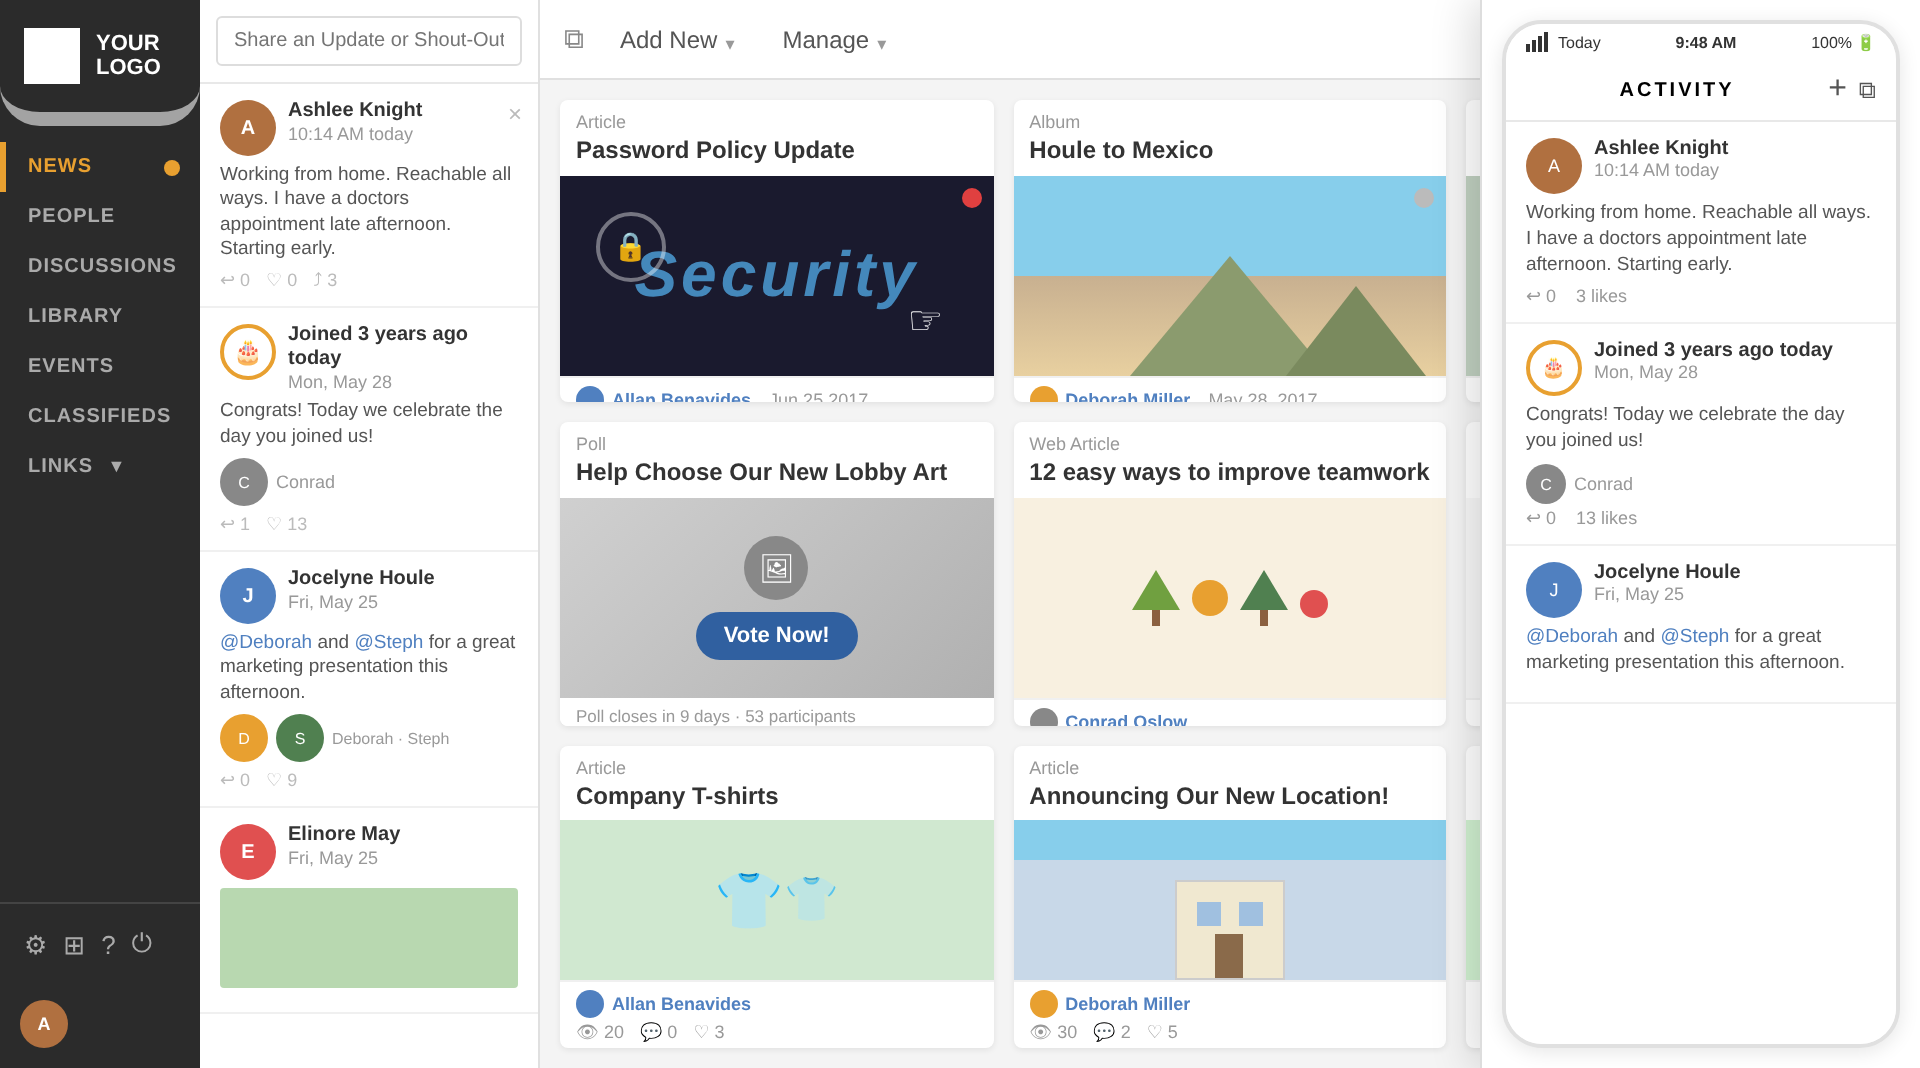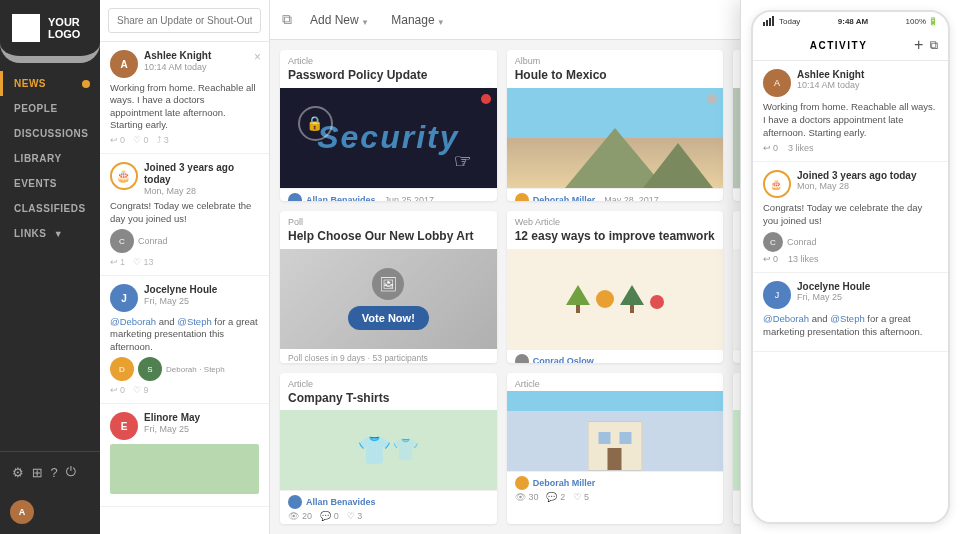--- a/index.html
+++ b/index.html
@@ -405,20 +405,21 @@
             <span>👁 <span>20</span></span>
             <span>💬 <span>0</span></span>
             <span>♡ <span>3</span></span>
           </div>
         </div>
       </div>
 
       <div class="post-card">
         <div class="post-top">
           <div class="post-label">Article</div>
+          <div class="post-title">Announcing Our New Location!</div>
           <div class="location-img">
             <div style="position:absolute;bottom:0;left:50%;transform:translateX(-50%);width:55px;height:50px;background:#f0e8d0;border:1px solid #ccc;">
               <div style="position:absolute;top:10px;left:10px;width:12px;height:12px;background:#a0c0e0;"></div>
               <div style="position:absolute;top:10px;right:10px;width:12px;height:12px;background:#a0c0e0;"></div>
               <div style="position:absolute;bottom:0;left:50%;transform:translateX(-50%);width:14px;height:22px;background:#8a6a4a;"></div>
             </div>
             <div style="position:absolute;top:0;left:0;right:0;height:20px;background:#87CEEB;"></div>
           </div>
         </div>
         <div class="post-footer">

